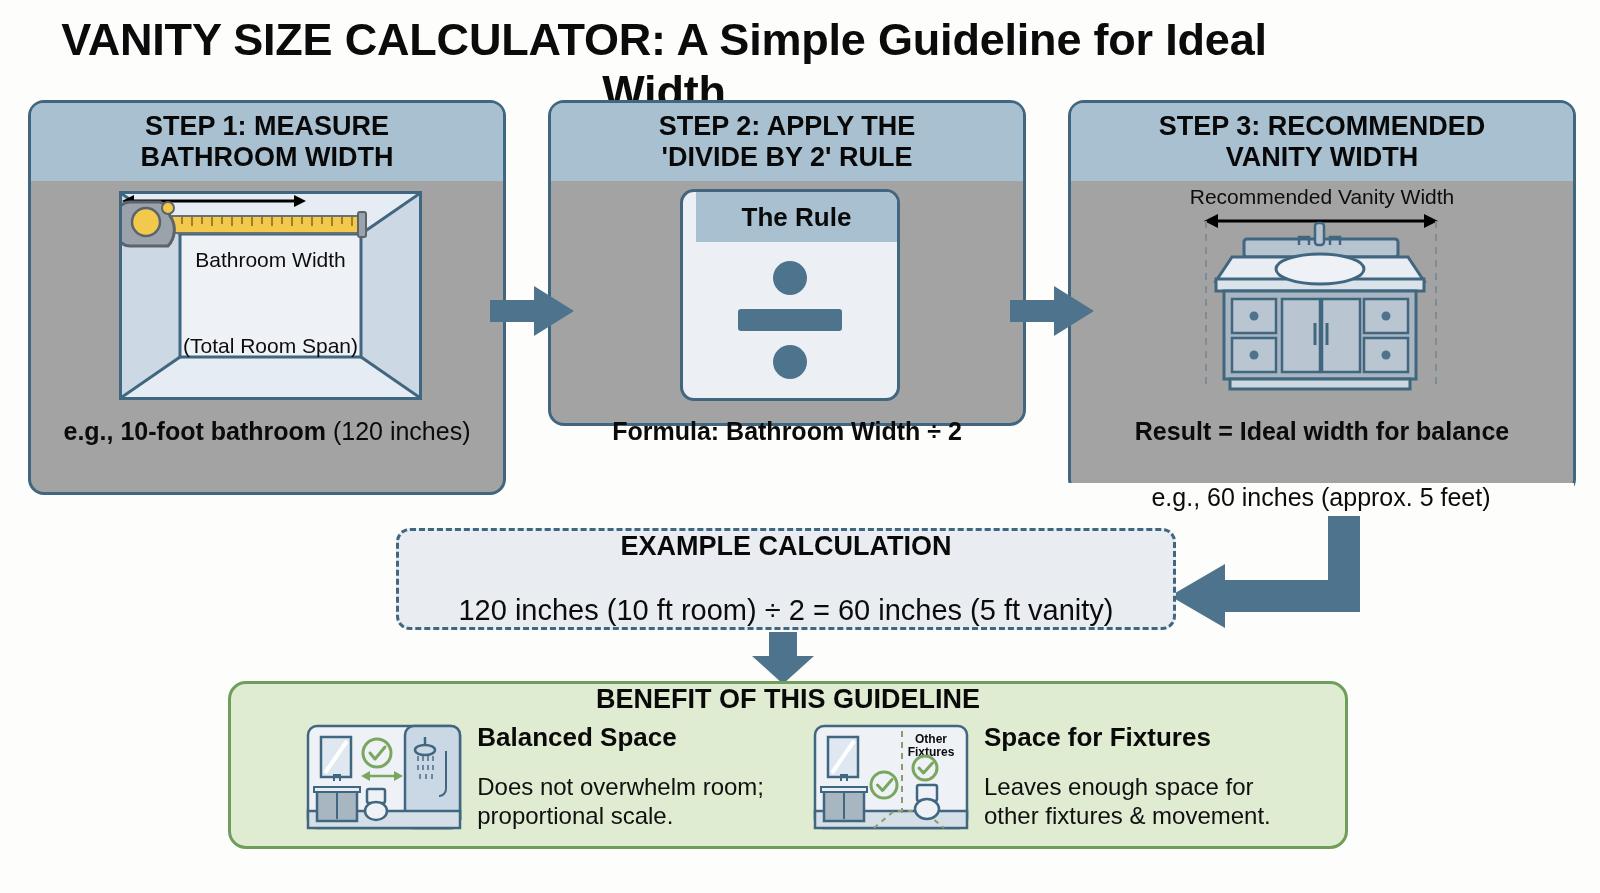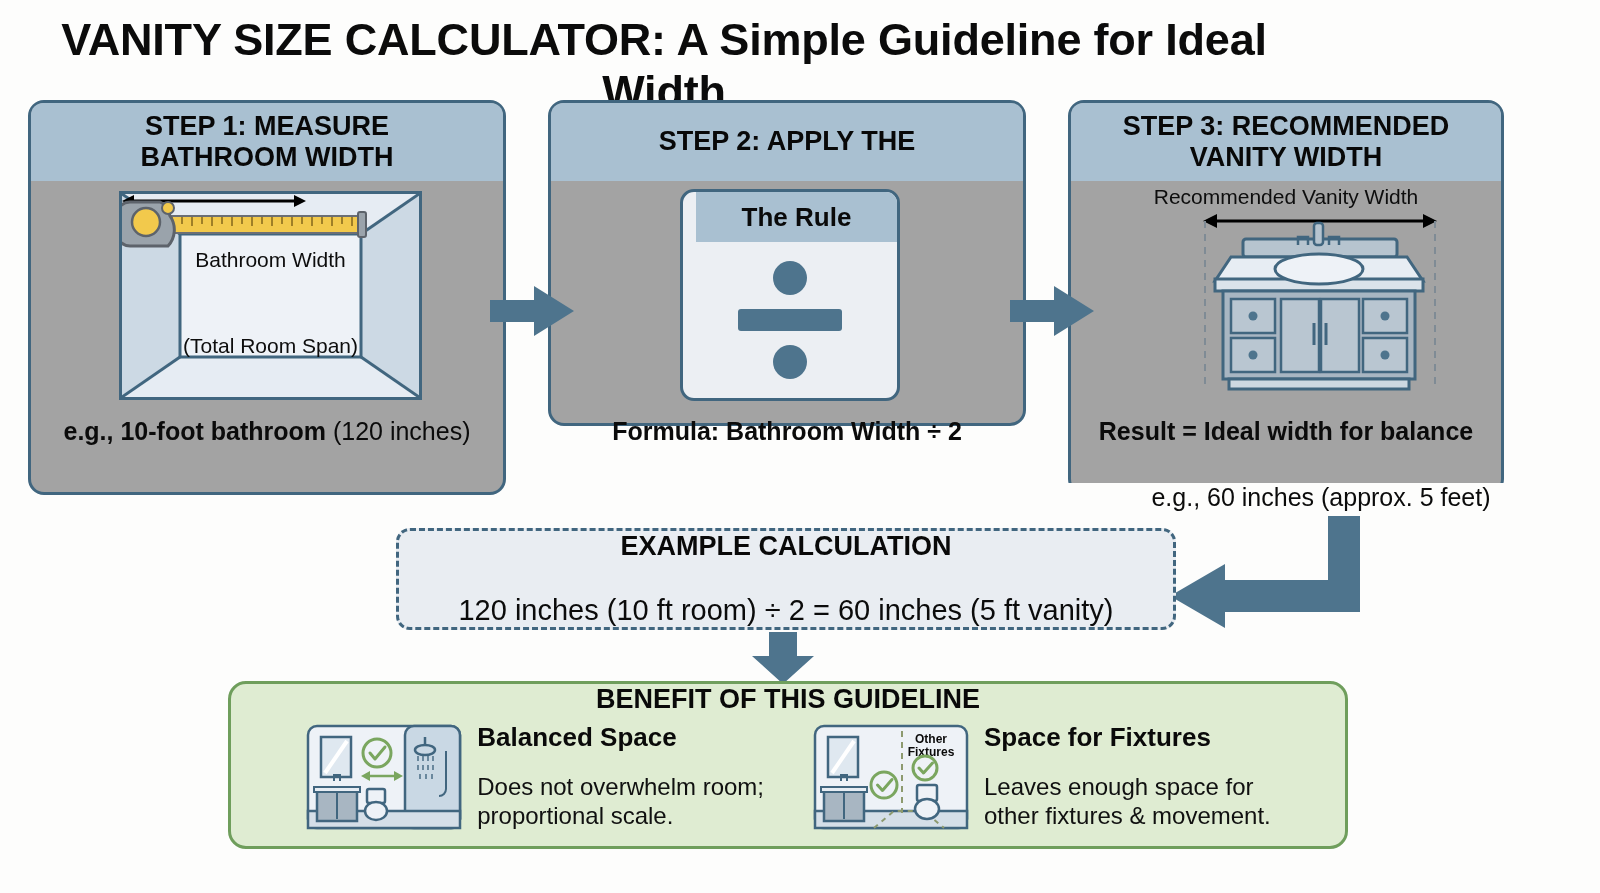--- a/index.html
+++ b/index.html
@@ -41,21 +41,21 @@
   .step-caption {
     position: absolute; left: 0; width: 100%; text-align: center;
     font-size: 25px; color: #0b0b0b;
   }
   .step-caption b { font-weight: bold; }
   .step-caption .reg { font-weight: normal; }
 
   
   #step1 { left: 28px;  top: 100px; width: 478px; height: 395px; }
   #step2 { left: 548px; top: 100px; width: 478px; height: 326px; }
-  #step3 { left: 1068px;top: 100px; width: 436px; height: 395px; }
+  #step3 { left: 1068px;top: 100px; width: 508px; height: 395px; }
 
   
   .room {
     position: absolute; left: 88px; top: 10px; width: 303px; height: 209px;
     background: #c4d3de;
     border: 3px solid #41667f;
   }
   .room svg { position: absolute; inset: 0; }
   .room-label {
     position: absolute; left: 0; width: 100%; text-align: center;
@@ -212,20 +212,21 @@
       <div class="step-caption" style="top:236px;">
         <b>e.g., 10-foot bathroom</b><span class="reg"> (120 inches)</span>
       </div>
     </div>
   </div>
 
   <div class="step-card" id="step2">
     <div class="step-head">
       <span>
         <span>STEP 2: APPLY THE</span><br>
+        <span>'DIVIDE BY 2' RULE</span>
       </span>
     </div>
     <div class="step-body">
       <div class="rule-card">
         <div class="rule-head">The Rule</div>
         <div class="divide-sym">
           <div class="dot"></div>
           <div class="bar"></div>
           <div class="dot"></div>
         </div>

